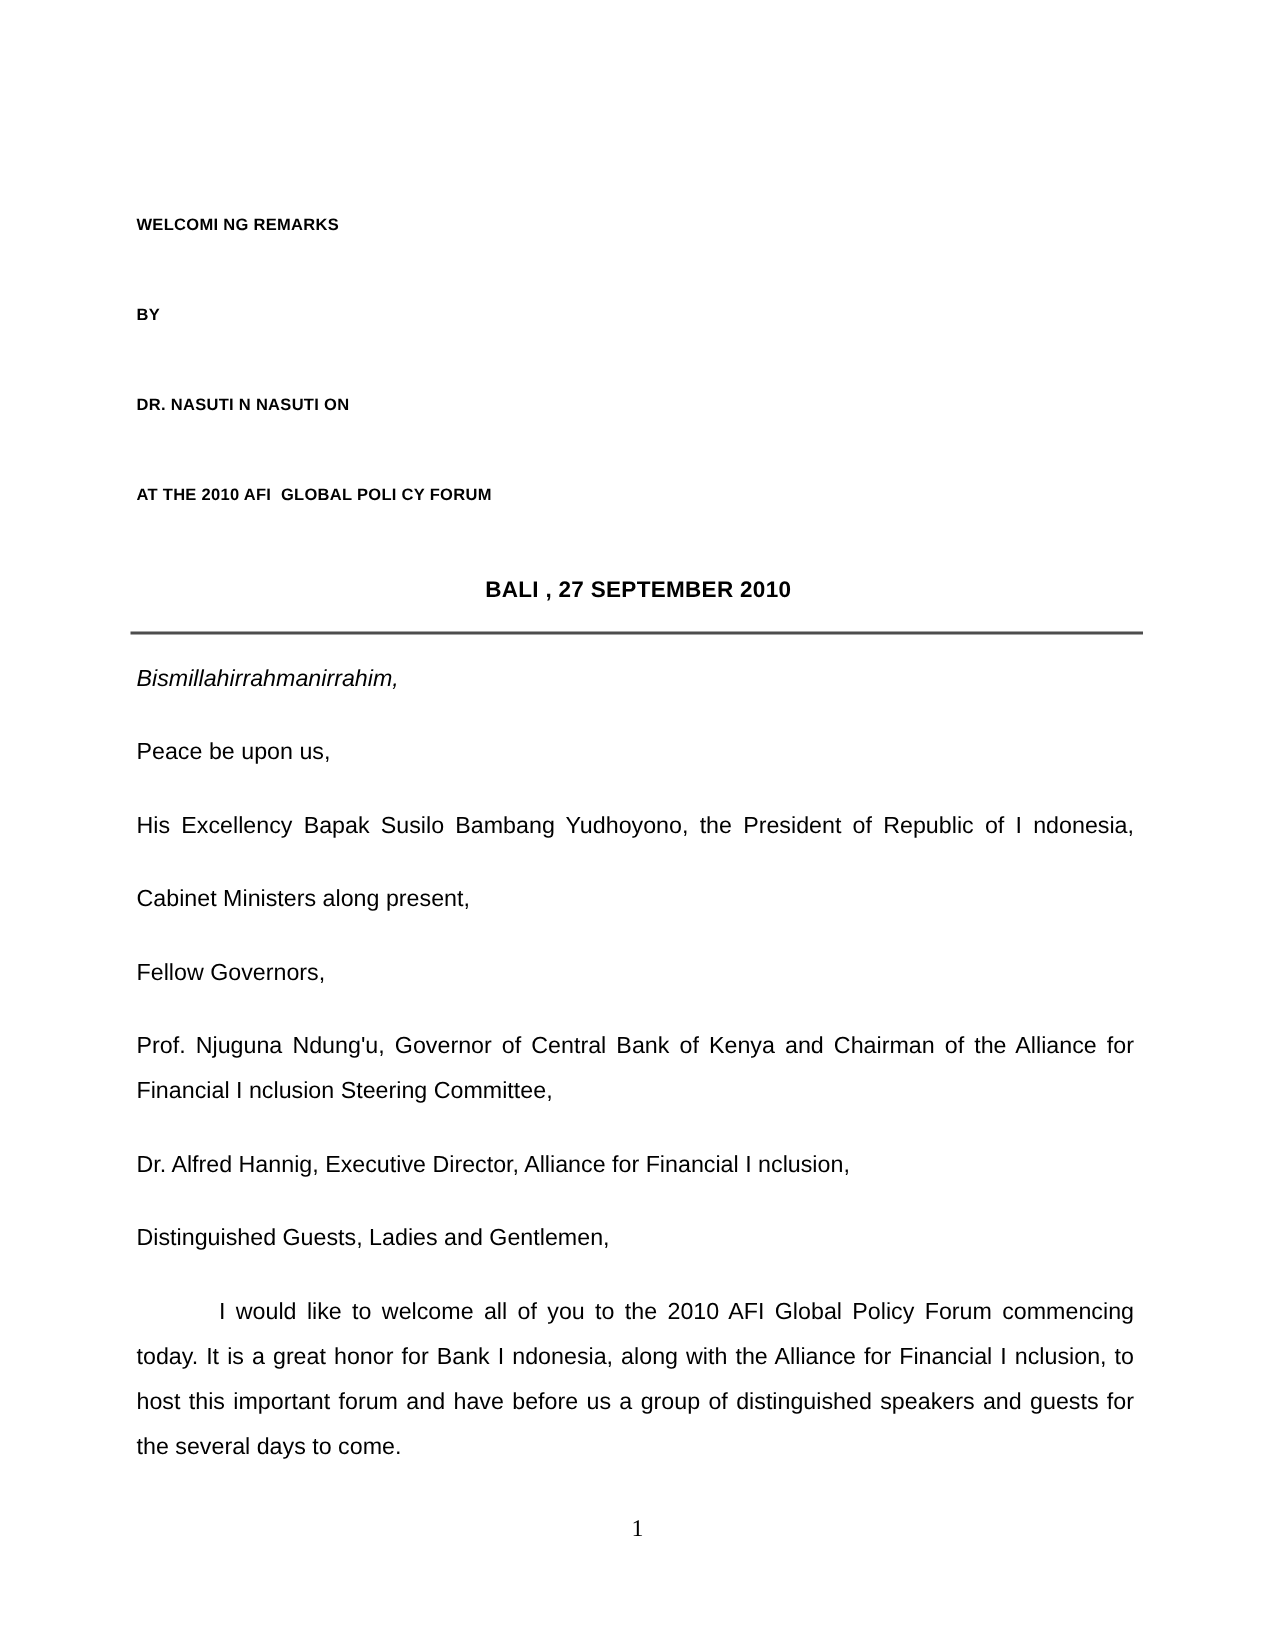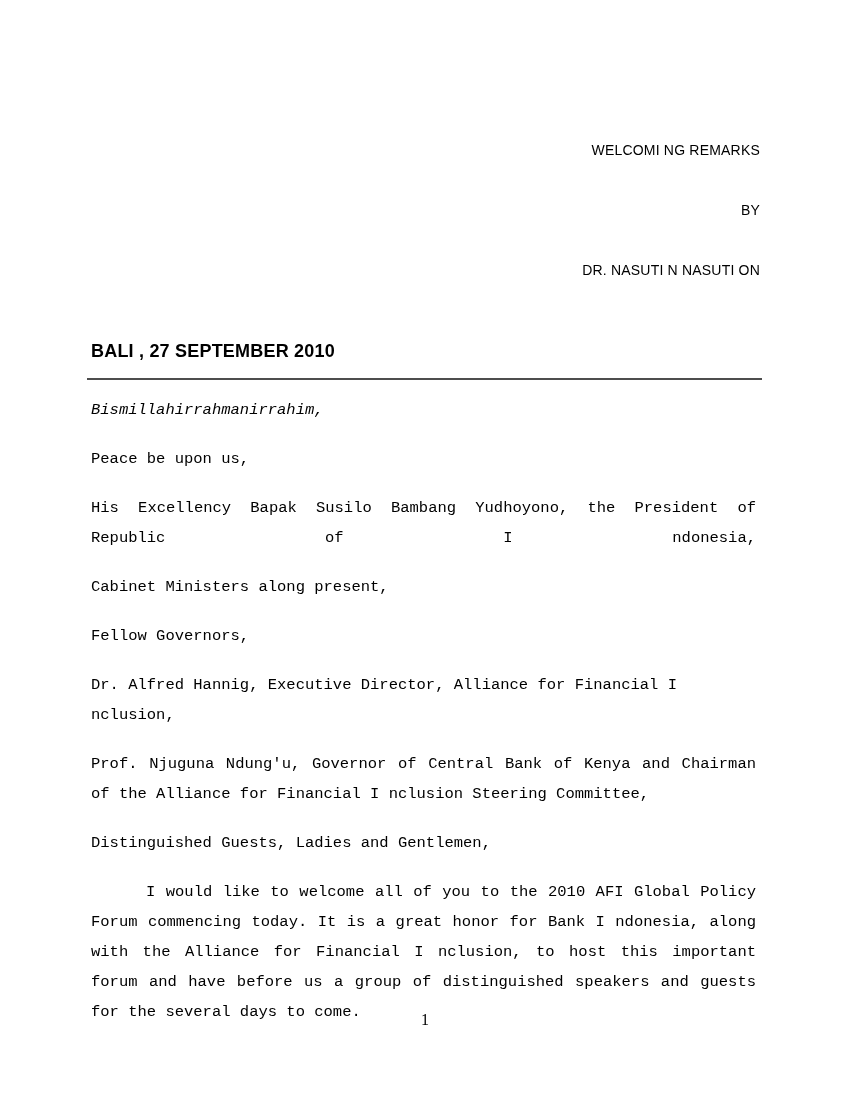--- a/index.html
+++ b/index.html
@@ -21,52 +21,52 @@
     background: #ffffff;
   }
   .content {
     position: absolute;
     left: 91px;
     top: 0;
     width: 669px;
   }
   .title-block {
     margin-top: 100px;
-    text-align: right;
-    font-weight: normal;
-    font-size: 14px;
+    text-align: left;
+    font-weight: bold;
+    font-size: 11px;
     line-height: 20px;
     white-space: pre-wrap;
   }
   .title-line {
     letter-spacing: 0.2px;
   }
   .title-date {
-    margin-top: 21px;
+    margin-top: 4px;
+    text-align: center;
     font-weight: bold;
-    font-size: 18px;
+    font-size: 15px;
     line-height: 20px;
     white-space: pre-wrap;
     letter-spacing: 0.2px;
   }
   .rule {
     border: none;
     border-top: 2px solid #4d4d4d;
     height: 0;
     width: 675px;
     margin: 17px 0 0 -4px;
   }
   .body-text {
     margin-top: 15px;
     font-size: 15.5px;
     line-height: 30px;
   }
   .para {
     margin: 0 4px 19px 0;
-    font-family: Liberation Mono, monospace;
   }
   .italic   { font-style: italic; }
   .justify  { text-align: justify; }
   .force-justify { text-align: justify; text-align-last: justify; }
   .indent   { text-indent: 55px; }
   .page-number {
     position: absolute;
     top: 1010px;
     left: 0;
     width: 850px;
@@ -79,34 +79,35 @@
 </head>
 <body>
 
 <div class="page">
   <div class="content">
 
     <div class="title-block">
       <div class="title-line">WELCOMI NG REMARKS</div>
       <div class="title-line">BY</div>
       <div class="title-line">DR. NASUTI N NASUTI ON</div>
+      <div class="title-line">AT THE 2010 AFI  GLOBAL POLI CY FORUM</div>
     </div>
 
     <div class="title-date">BALI , 27 SEPTEMBER 2010</div>
 
     <hr class="rule">
 
     <div class="body-text">
       <p class="para italic">Bismillahirrahmanirrahim,</p>
       <p class="para">Peace be upon us,</p>
       <p class="para force-justify">His Excellency Bapak Susilo Bambang Yudhoyono, the President of Republic of I ndonesia,</p>
       <p class="para">Cabinet Ministers along present,</p>
       <p class="para">Fellow Governors,</p>
+      <p class="para justify">Prof. Njuguna Ndung'u, Governor of Central Bank of Kenya and Chairman of the Alliance for Financial I nclusion Steering Committee,</p>
       <p class="para">Dr. Alfred Hannig, Executive Director, Alliance for Financial I nclusion,</p>
-      <p class="para justify">Prof. Njuguna Ndung'u, Governor of Central Bank of Kenya and Chairman of the Alliance for Financial I nclusion Steering Committee,</p>
       <p class="para">Distinguished Guests, Ladies and Gentlemen,</p>
       <p class="para justify indent">I would like to welcome all of you to the 2010 AFI Global Policy Forum commencing today. It is a great honor for Bank I ndonesia, along with the Alliance for Financial I nclusion, to host this important forum and have before us a group of distinguished speakers and guests for the several days to come.</p>
 
     </div>
 
   </div>
 
   <div class="page-number">1</div>
 </div>
 

